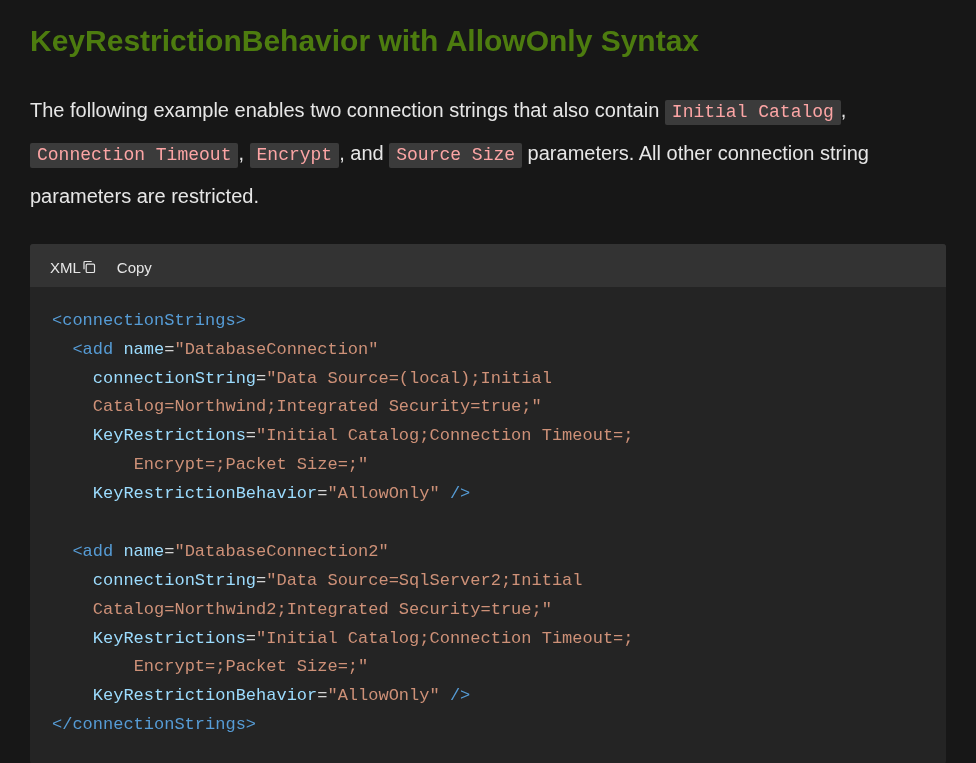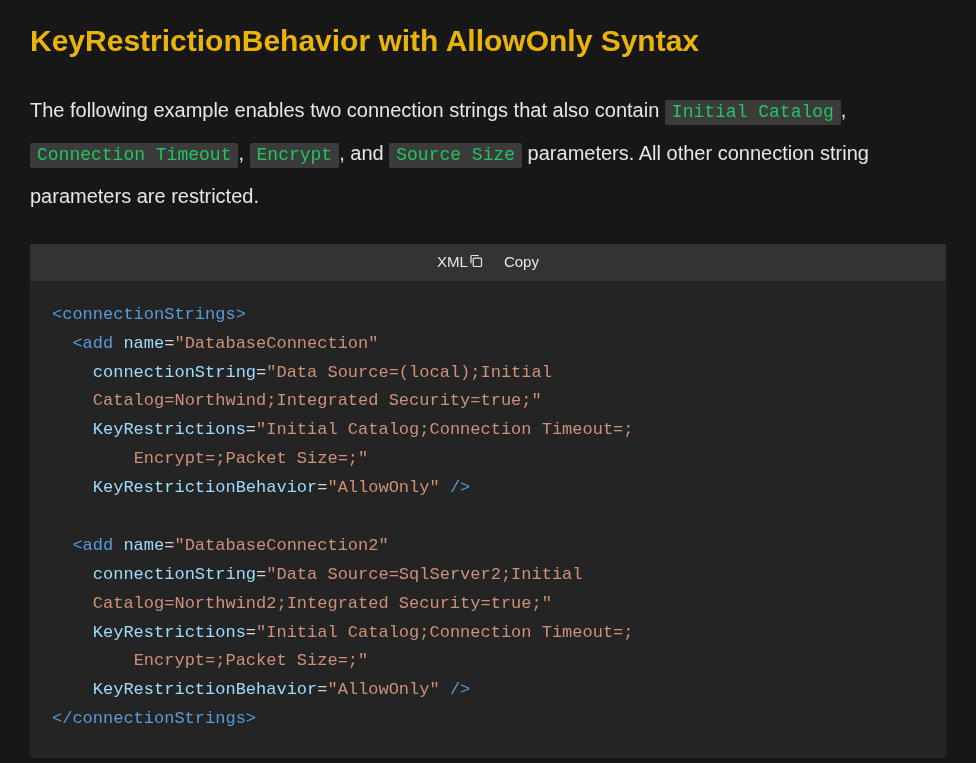--- a/index.html
+++ b/index.html
@@ -13,49 +13,49 @@
     -webkit-font-smoothing:antialiased;
   }
   .page{
     box-sizing:border-box;
     width:976px;
     padding:0 30px 34px 30px;
   }
   h2.heading{
     font-size:30px;
     font-weight:600;
-    color:#eab308;
+    color:#4d7c0f;
     margin:18px 0 24px 0;
   }
   p.intro{
     font-size:20px;
     color:#e6e6e6;
     margin:0 0 26px 0;
     line-height:2.15;
   }
   code.inl{
     font-family:Consolas,"SFMono-Regular","Liberation Mono",monospace;
     font-size:18px;
     background:#3b3b3b;
-    color:#22c55e;
+    color:#fca5a5;
     padding:2px 7px 3px 7px;
     border-radius:2px;
     white-space:nowrap;
   }
   .code-block{
     background:#242424;
     border-radius:3px;
     overflow:hidden;
   }
   .code-header{
     display:flex;
-    justify-content:center;
+    justify-content:flex-start;
     align-items:center;
     background:#333333;
-    padding:6px 20px 8px 20px;
+    padding:12px 20px 8px 20px;
     font-size:15px;
     color:#e6e6e6;
   }
   .copy-btn{
     display:flex;
     align-items:center;
     gap:20px;
     background:transparent;
     border:none;
     color:#e6e6e6;

